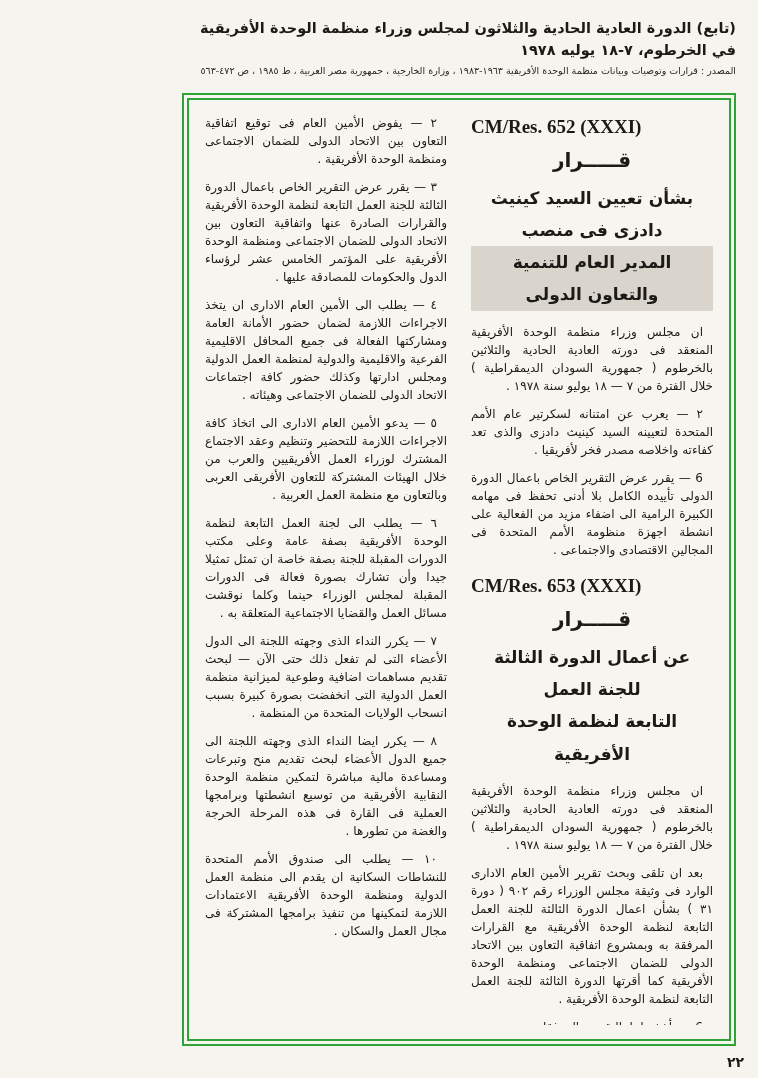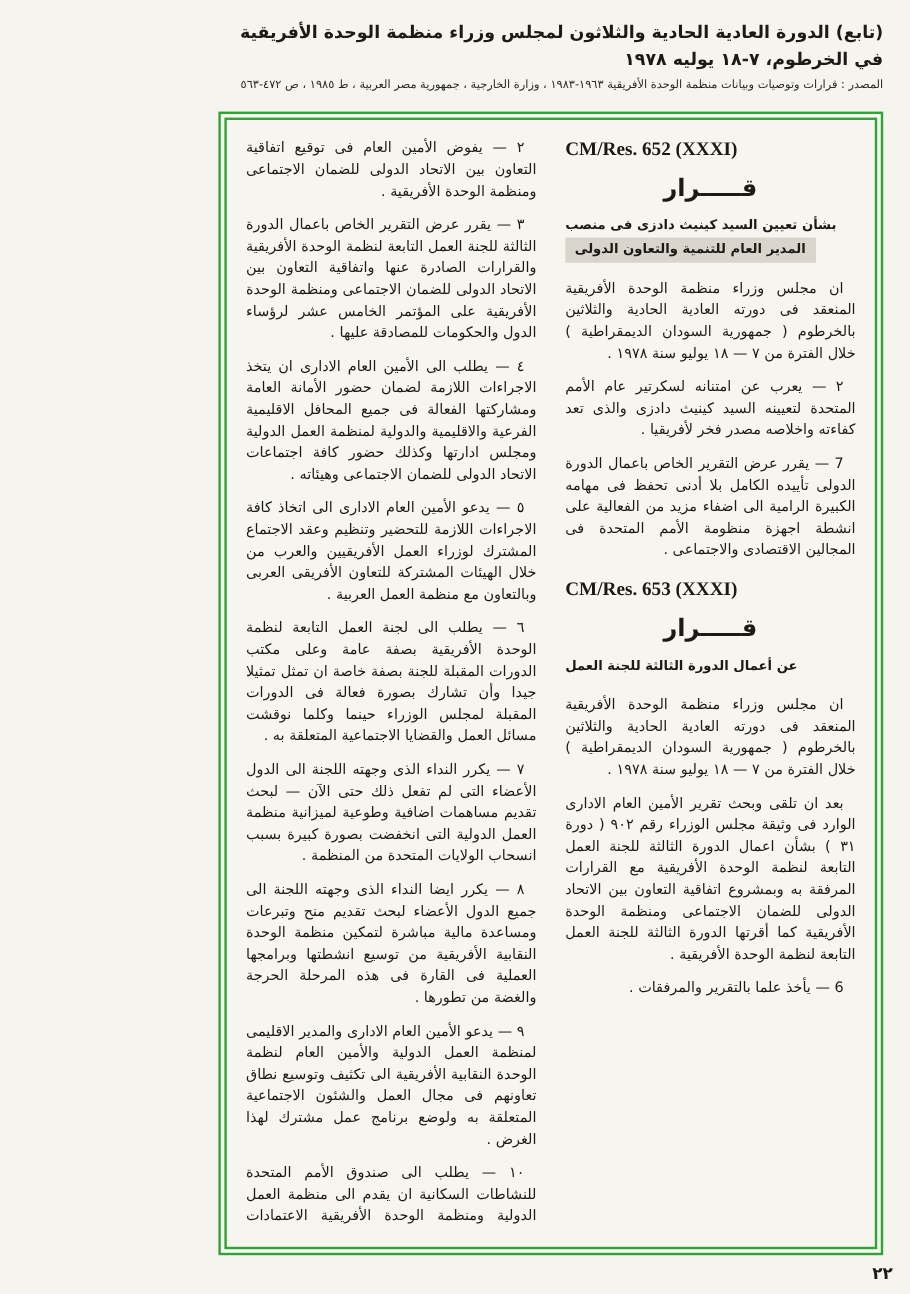--- a/index.html
+++ b/index.html
@@ -43,32 +43,32 @@
   .col p {
     margin: 0 0 10px 0;
     font-size: 12px; line-height: 1.5;
     text-align: justify; text-justify: inter-word;
     text-indent: 10px;
   }
   .resolution { margin-bottom: 16px; }
   .res-ref {
     direction: ltr; text-align: left;
     font-family: "Liberation Serif", serif;
-    font-weight: bold; font-size: 16px;
+    font-weight: bold; font-size: 19px;
     margin: 2px 0 10px 0;
   }
   .res-kind {
     margin: 6px 0 10px 0;
     text-align: center;
     font-size: 20px; font-weight: bold;
   }
   .res-title {
     margin: 0 0 12px 0;
-    text-align: left;
-    font-size: 11px; font-weight: bold; line-height: 1.9;
+    text-align: center;
+    font-size: 17px; font-weight: bold; line-height: 1.9;
   }
   .t-line { display: block; }
   .t-line.shaded {
     display: inline-block;
     background: #d9d5cc;
     padding: 0 8px; border-radius: 1px;
   }
   .page-footer {
     flex: 0 0 auto;
     text-align: right;
@@ -93,45 +93,45 @@
 
         <article class="resolution">
           <div class="res-ref">CM/Res. 652 (XXXI)</div>
           <h2 class="res-kind">قـــــرار</h2>
           <h3 class="res-title">
             <span class="t-line">بشأن تعيين السيد كينيث دادزى فى منصب</span>
             <span class="t-line shaded">المدير العام للتنمية والتعاون الدولى</span>
           </h3>
           <p>ان مجلس وزراء منظمة الوحدة الأفريقية المنعقد فى دورته العادية الحادية والثلاثين بالخرطوم ( جمهورية السودان الديمقراطية ) خلال الفترة من ٧ — ١٨ يوليو سنة ١٩٧٨ .</p>
           <p>٢ — يعرب عن امتنانه لسكرتير عام الأمم المتحدة لتعيينه السيد كينيث دادزى والذى تعد كفاءته واخلاصه مصدر فخر لأفريقيا .</p>
-          <p>7 — يقرر عرض التقرير الخاص باعمال الدورة الدولى تأييده الكامل بلا أدنى تحفظ فى مهامه الكبيرة الرامية الى اضفاء مزيد من الفعالية على انشطة اجهزة منظومة الأمم المتحدة فى المجالين الاقتصادى والاجتماعى .</p>
+          <p>6 — يقرر عرض التقرير الخاص باعمال الدورة الدولى تأييده الكامل بلا أدنى تحفظ فى مهامه الكبيرة الرامية الى اضفاء مزيد من الفعالية على انشطة اجهزة منظومة الأمم المتحدة فى المجالين الاقتصادى والاجتماعى .</p>
         </article>
 
         <article class="resolution">
           <div class="res-ref">CM/Res. 653 (XXXI)</div>
           <h2 class="res-kind">قـــــرار</h2>
           <h3 class="res-title">
             <span class="t-line"><span class="shaded">عن أعمال الدورة الثالثة للجنة العمل</span></span>
+            <span class="t-line"><span class="shaded">التابعة لنظمة الوحدة الأفريقية</span></span>
           </h3>
           <p>ان مجلس وزراء منظمة الوحدة الأفريقية المنعقد فى دورته العادية الحادية والثلاثين بالخرطوم ( جمهورية السودان الديمقراطية ) خلال الفترة من ٧ — ١٨ يوليو سنة ١٩٧٨ .</p>
           <p>بعد ان تلقى وبحث تقرير الأمين العام الادارى الوارد فى وثيقة مجلس الوزراء رقم ٩٠٢ ( دورة ٣١ ) بشأن اعمال الدورة الثالثة للجنة العمل التابعة لنظمة الوحدة الأفريقية مع القرارات المرفقة به وبمشروع اتفاقية التعاون بين الاتحاد الدولى للضمان الاجتماعى ومنظمة الوحدة الأفريقية كما أقرتها الدورة الثالثة للجنة العمل التابعة لنظمة الوحدة الأفريقية .</p>
           <p>6 — يأخذ علما بالتقرير والمرفقات .</p>
         </article>
 
       </section>
 
       <section class="col">
         <p>٢ — يفوض الأمين العام فى توقيع اتفاقية التعاون بين الاتحاد الدولى للضمان الاجتماعى ومنظمة الوحدة الأفريقية .</p>
         <p>٣ — يقرر عرض التقرير الخاص باعمال الدورة الثالثة للجنة العمل التابعة لنظمة الوحدة الأفريقية والقرارات الصادرة عنها واتفاقية التعاون بين الاتحاد الدولى للضمان الاجتماعى ومنظمة الوحدة الأفريقية على المؤتمر الخامس عشر لرؤساء الدول والحكومات للمصادقة عليها .</p>
         <p>٤ — يطلب الى الأمين العام الادارى ان يتخذ الاجراءات اللازمة لضمان حضور الأمانة العامة ومشاركتها الفعالة فى جميع المحافل الاقليمية الفرعية والاقليمية والدولية لمنظمة العمل الدولية ومجلس ادارتها وكذلك حضور كافة اجتماعات الاتحاد الدولى للضمان الاجتماعى وهيئاته .</p>
         <p>٥ — يدعو الأمين العام الادارى الى اتخاذ كافة الاجراءات اللازمة للتحضير وتنظيم وعقد الاجتماع المشترك لوزراء العمل الأفريقيين والعرب من خلال الهيئات المشتركة للتعاون الأفريقى العربى وبالتعاون مع منظمة العمل العربية .</p>
         <p>٦ — يطلب الى لجنة العمل التابعة لنظمة الوحدة الأفريقية بصفة عامة وعلى مكتب الدورات المقبلة للجنة بصفة خاصة ان تمثل تمثيلا جيدا وأن تشارك بصورة فعالة فى الدورات المقبلة لمجلس الوزراء حينما وكلما نوقشت مسائل العمل والقضايا الاجتماعية المتعلقة به .</p>
         <p>٧ — يكرر النداء الذى وجهته اللجنة الى الدول الأعضاء التى لم تفعل ذلك حتى الآن — لبحث تقديم مساهمات اضافية وطوعية لميزانية منظمة العمل الدولية التى انخفضت بصورة كبيرة بسبب انسحاب الولايات المتحدة من المنظمة .</p>
         <p>٨ — يكرر ايضا النداء الذى وجهته اللجنة الى جميع الدول الأعضاء لبحث تقديم منح وتبرعات ومساعدة مالية مباشرة لتمكين منظمة الوحدة النقابية الأفريقية من توسيع انشطتها وبرامجها العملية فى القارة فى هذه المرحلة الحرجة والغضة من تطورها .</p>
-        <p>٩ — يدعو الأمين العام الادارى والمدير الاقليمى لمنظمة العمل الدولية والأمين العام لنظمة الوحدة النقابية الأفريقية الى تكثيف وتوسيع نطاق تعاونهم فى مجال العمل والشئون الاجتماعية المتعلقة به ولوضع برنامج عمل مشترك لهذا الغرض .</p>
         <p>١٠ — يطلب الى صندوق الأمم المتحدة للنشاطات السكانية ان يقدم الى منظمة العمل الدولية ومنظمة الوحدة الأفريقية الاعتمادات اللازمة لتمكينها من تنفيذ برامجها المشتركة فى مجال العمل والسكان .</p>
       </section>
 
     </div>
   </div>
 
   <footer class="page-footer">
     <span>٢٢</span>
   </footer>
 

